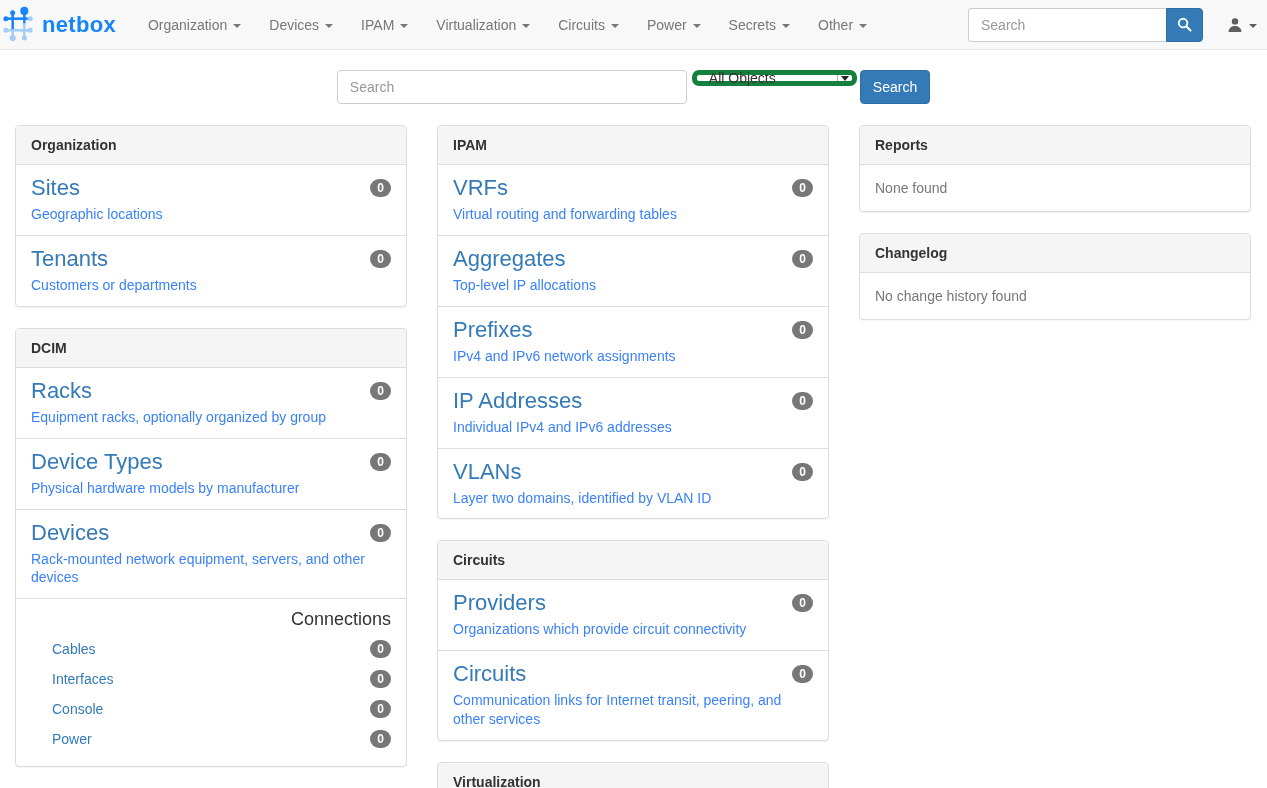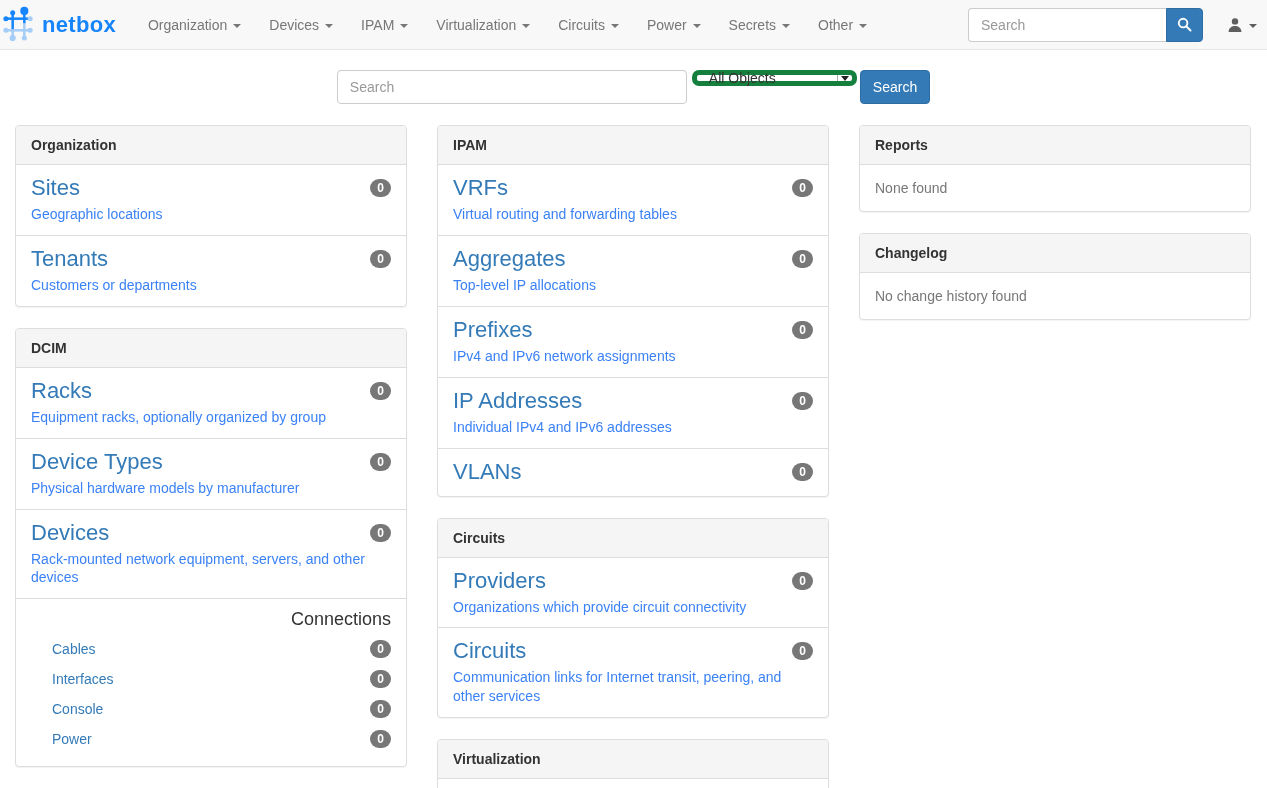--- a/index.html
+++ b/index.html
@@ -296,20 +296,21 @@
           <a class="item-title">IP Addresses</a>
           <span class="badge">0</span>
         </div>
         <div class="item-desc">Individual IPv4 and IPv6 addresses</div>
       </div>
       <div class="item">
         <div class="title-row">
           <a class="item-title">VLANs</a>
           <span class="badge">0</span>
         </div>
+        <div class="item-desc">Layer two domains, identified by VLAN ID</div>
       </div>
     </div>
 
     <div class="panel">
       <div class="panel-heading">Circuits</div>
       <div class="item">
         <div class="title-row">
           <a class="item-title">Providers</a>
           <span class="badge">0</span>
         </div>

